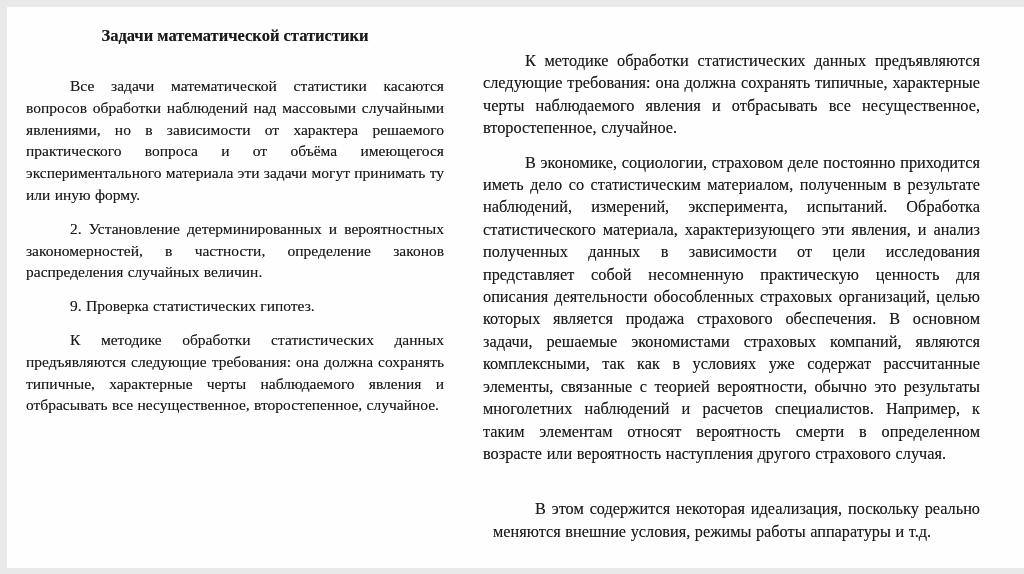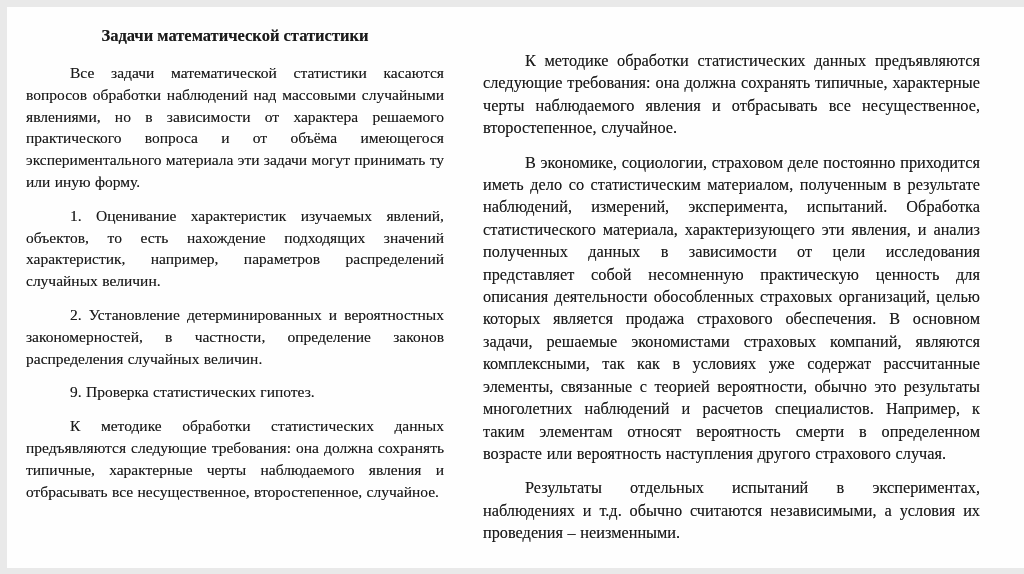--- a/index.html
+++ b/index.html
@@ -38,21 +38,21 @@
     left: 471px;
     top: 38px;
     width: 521px;
     font-size: 16.3px;
     line-height: 22.4px;
   }
   .doc-title {
     font-size: 16.5px;
     font-weight: bold;
     text-align: center;
-    margin: 0 0 16px 0;
+    margin: 0 0 29px 0;
     line-height: 20px;
   }
   .para {
     margin: 12px;
     text-indent: 44px;
     word-spacing: 0.5px;
   }
   .col-right .para { text-indent: 42px; }
   .para-final {
     margin-top: 33px;
@@ -64,25 +64,23 @@
 <body>
 
 <div class="slide">
   <div class="edge edge-top"></div>
   <div class="edge edge-left"></div>
   <div class="edge edge-bottom"></div>
 
   <div class="col col-left">
     <h1 class="doc-title">Задачи математической статистики</h1>
     <p class="para">Все задачи математической статистики касаются вопросов обработки наблюдений над массовыми случайными явлениями, но в зависимости от характера решаемого практического вопроса и от объёма имеющегося экспериментального материала эти задачи могут принимать ту или иную форму.</p>
-    <p class="para">1. Оценивание характеристик изучаемых явлений, объектов, то есть нахождение подходящих значений характеристик, например, параметров распределений случайных величин.</p>
     <p class="para">2. Установление детерминированных и вероятностных закономерностей, в частности, определение законов распределения случайных величин.</p>
     <p class="para">9. Проверка статистических гипотез.</p>
     <p class="para">К методике обработки статистических данных предъявляются следующие требования: она должна сохранять типичные, характерные черты наблюдаемого явления и отбрасывать все несущественное, второстепенное, случайное.</p>
   </div>
 
   <div class="col col-right">
     <p class="para">К методике обработки статистических данных предъявляются следующие требования: она должна сохранять типичные, характерные черты наблюдаемого явления и отбрасывать все несущественное, второстепенное, случайное.</p>
     <p class="para">В экономике, социологии, страховом деле постоянно приходится иметь дело со статистическим материалом, полученным в результате наблюдений, измерений, эксперимента, испытаний. Обработка статистического материала, характеризующего эти явления, и анализ полученных данных в зависимости от цели исследования представляет собой несомненную практическую ценность для описания деятельности обособленных страховых организаций, целью которых является продажа страхового обеспечения. В основном задачи, решаемые экономистами страховых компаний, являются комплексными, так как в условиях уже содержат рассчитанные элементы, связанные с теорией вероятности, обычно это результаты многолетних наблюдений и расчетов специалистов. Например, к таким элементам относят вероятность смерти в определенном возрасте или вероятность наступления другого страхового случая.</p>
-    <p class="para">Результаты отдельных испытаний в экспериментах, наблюдениях и т.д. обычно считаются независимыми, а условия их проведения – неизменными.</p>
     <p class="para para-final">В этом содержится некоторая идеализация, поскольку реально меняются внешние условия, режимы работы аппаратуры и т.д.</p>
   </div>
 </div>
 
 </body></html>

